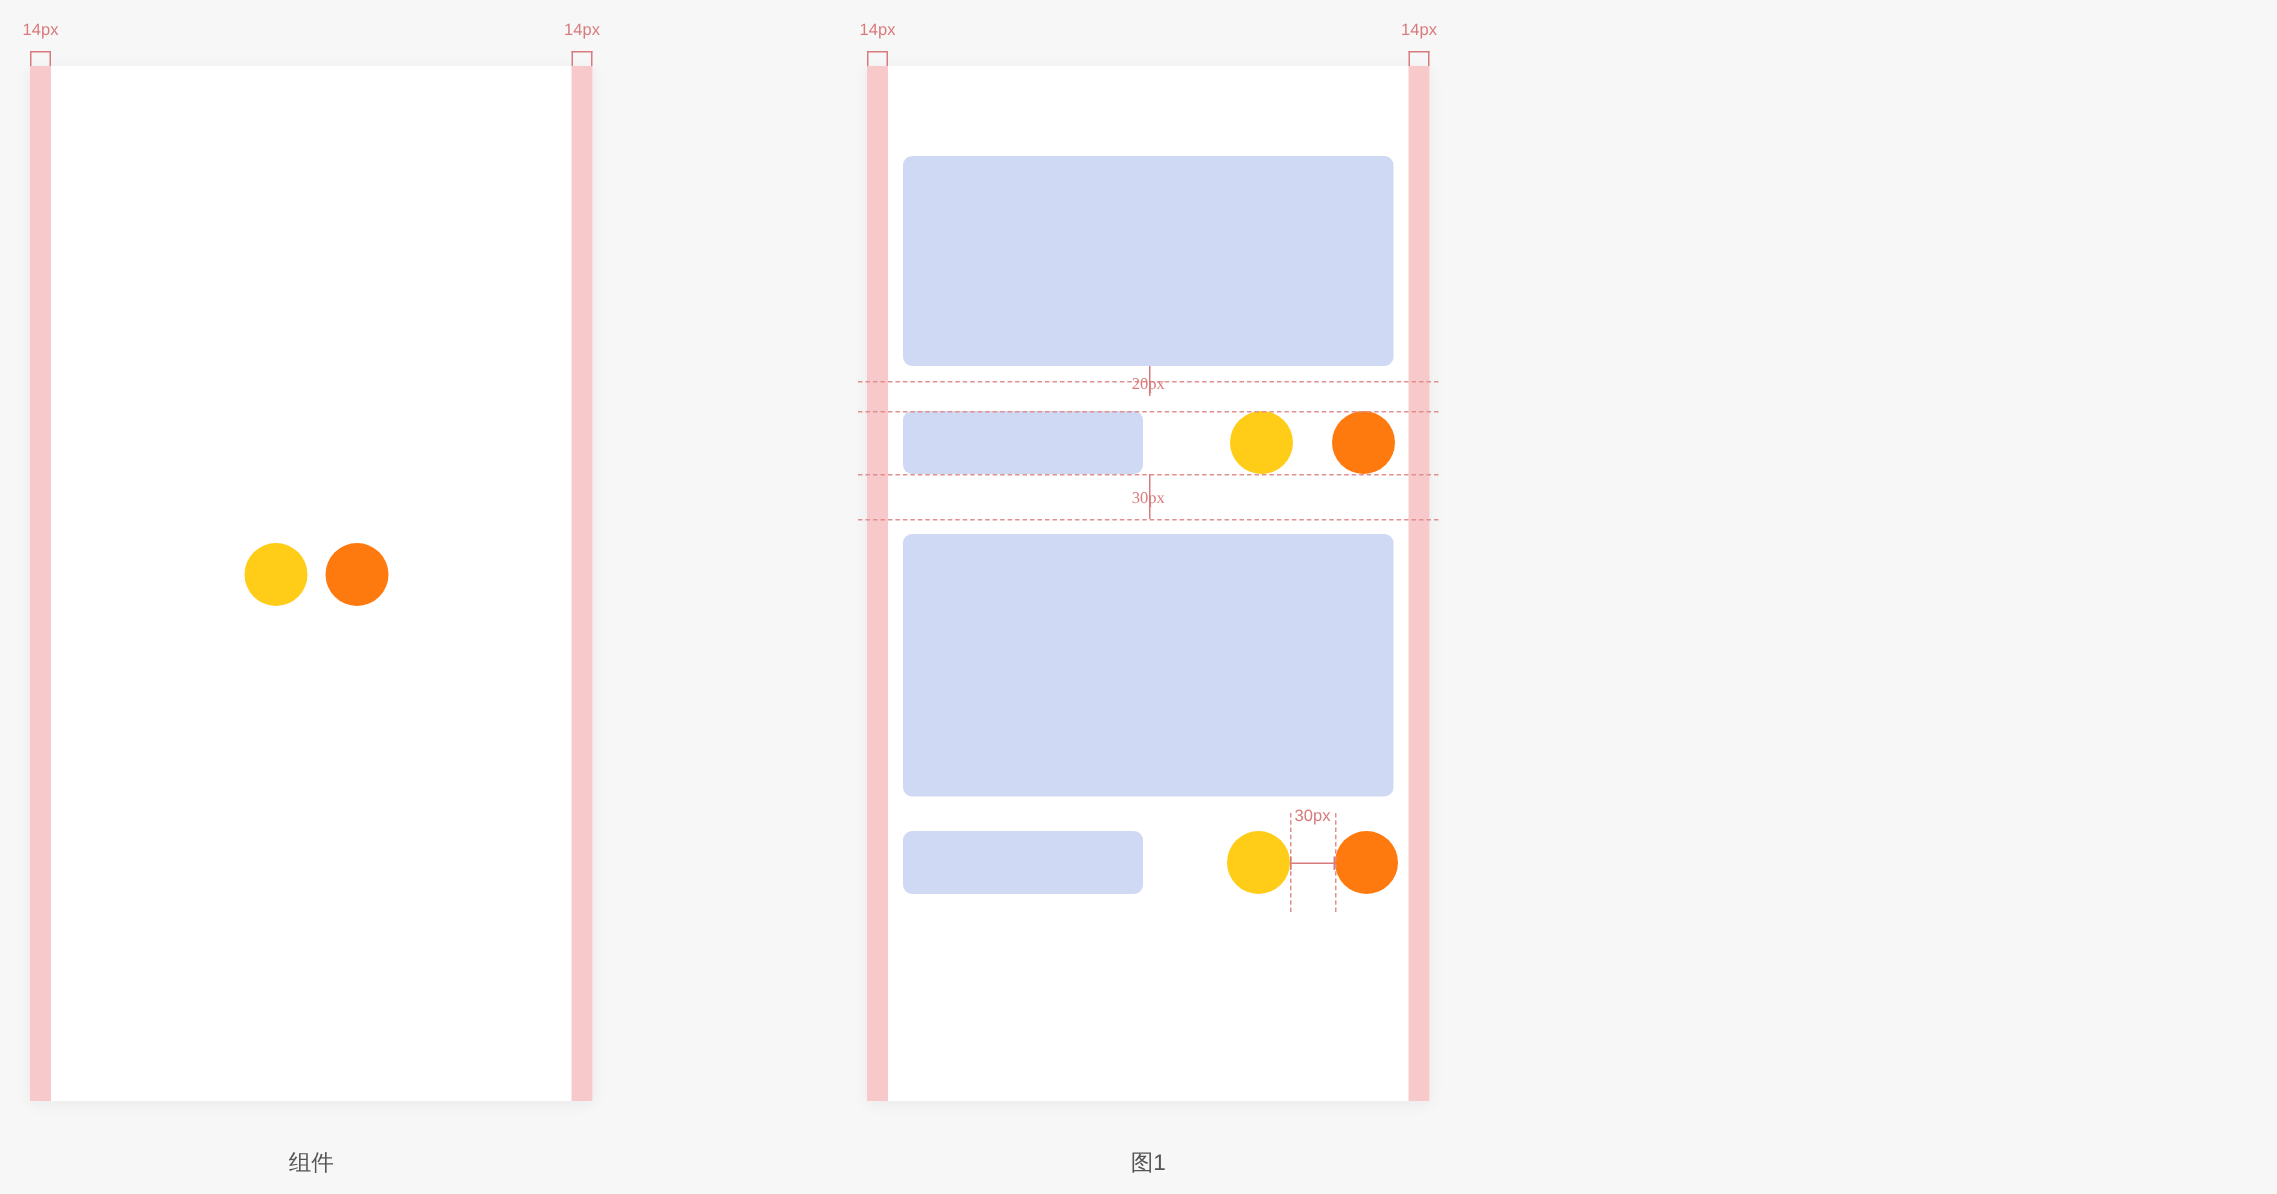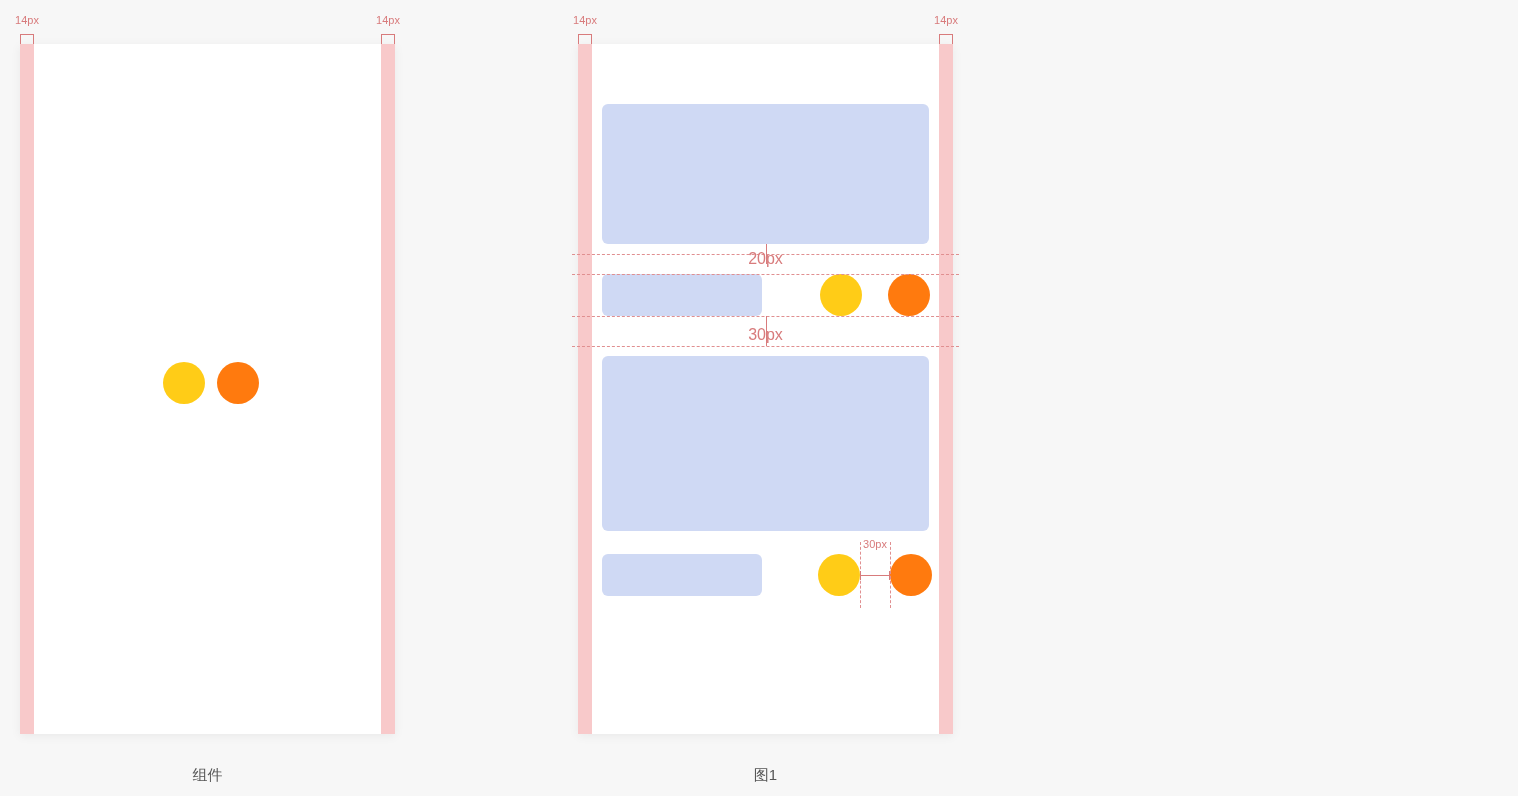--- a/index.html
+++ b/index.html
@@ -79,23 +79,24 @@
   
   .block { position: absolute; background: #cfd9f4; border-radius: 6px; }
   .line  { position: absolute; background: #cfd9f4; border-radius: 6px; }
 
   
   .h-guide { position: absolute; left: -6px; right: -6px; border-top: 1px dashed #e08f90; }
   .h-label {
     position: absolute;
     left: 50%;
     transform: translateX(-50%);
-    font-size: 16px;
+    font-size: 11px;
     color: #d87b7c;
     white-space: nowrap;
+    font-family: Liberation Serif, serif;
   }
   .h-tick {
     position: absolute;
     left: 50%;
     width: 1px;
     background: #d87b7c;
   }
 
   
   .v-guide { position: absolute; border-left: 1px dashed #e08f90; width: 0; }

